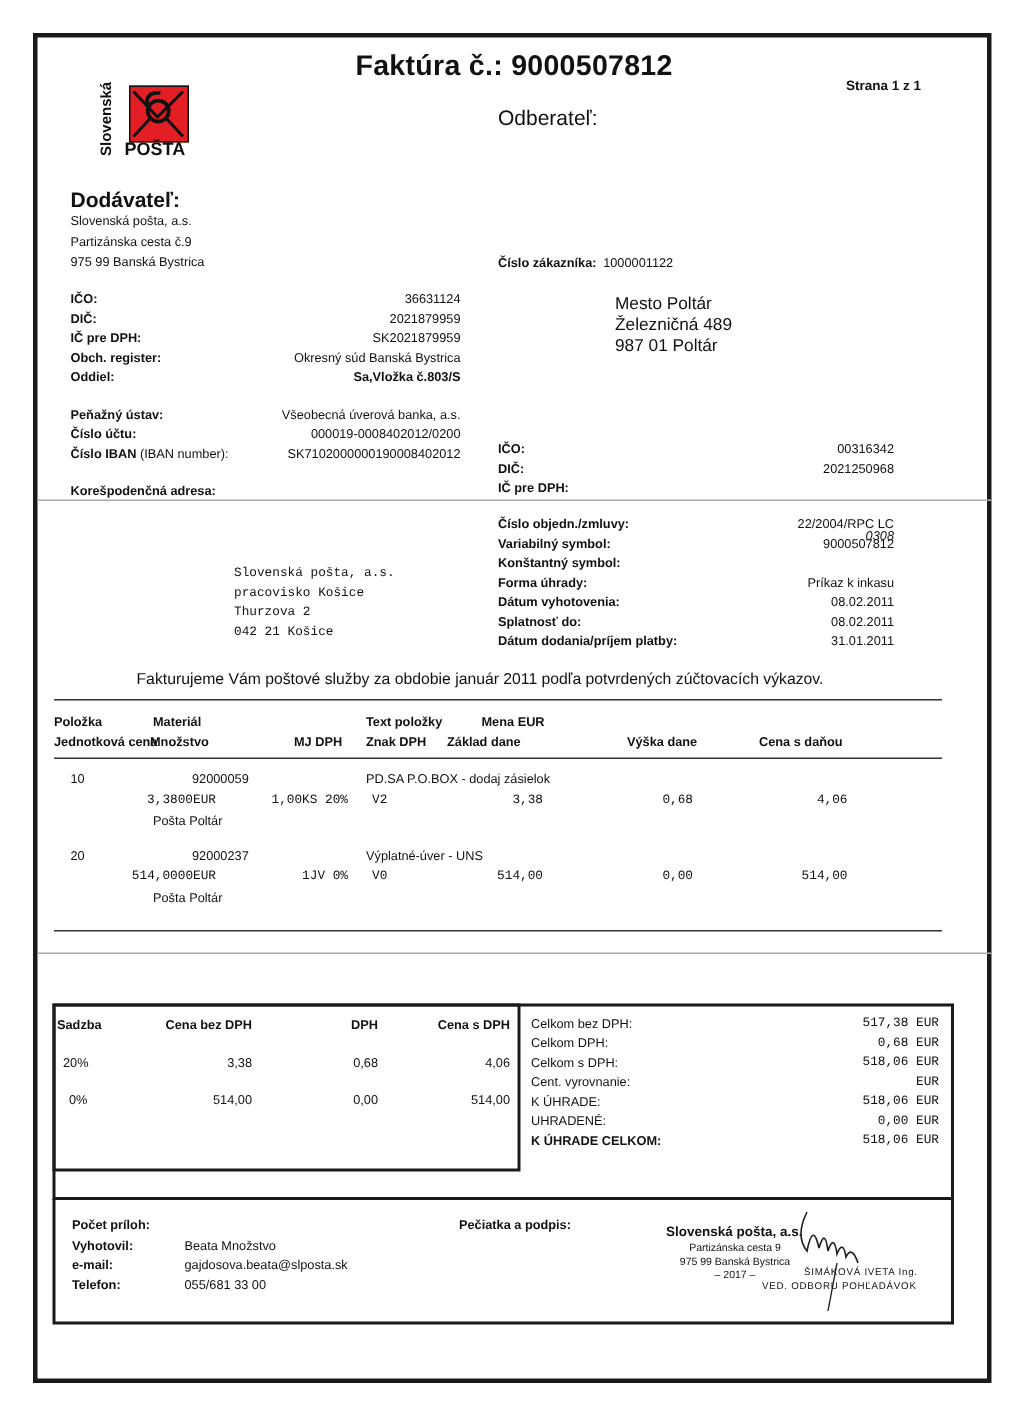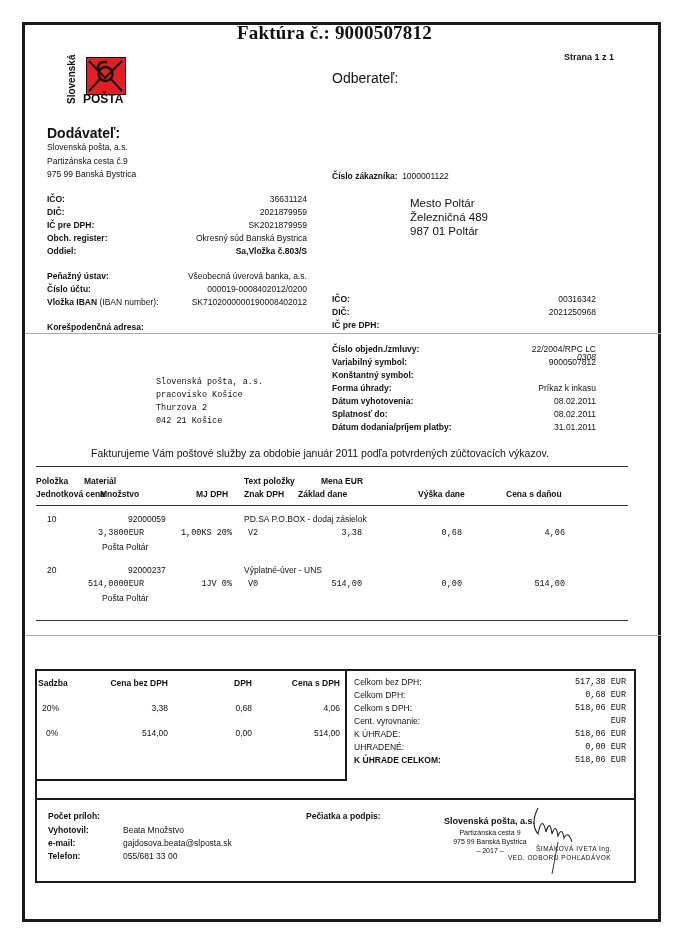--- a/index.html
+++ b/index.html
@@ -39,21 +39,21 @@
     <polyline points="2,3 18,20 35,3" fill="none" stroke="#111" stroke-width="2"></polyline>
     <polyline points="2,33 14,20" fill="none" stroke="#111" stroke-width="2"></polyline>
     <polyline points="35,33 23,20" fill="none" stroke="#111" stroke-width="2"></polyline>
     <circle cx="18.5" cy="16" r="7" fill="none" stroke="#111" stroke-width="2.5"></circle>
     <path d="M11,12 Q10,3 20,4" fill="none" stroke="#111" stroke-width="2.5"></path>
   </svg>
 </div>
 <div class="logo-vert">Slovenská</div>
 <div class="logo-word">POŠTA</div>
 
-<div class="abs title" style="left:237px; top:22px;font-family:Liberation Serif, serif;">Faktúra č.: 9000507812</div>
+<div class="abs title" style="left:237px; top:34px;">Faktúra č.: 9000507812</div>
 <div class="abs pg" style="left:564px; top:52px;">Strana 1 z  1</div>
 <div class="abs odb" style="left:332px; top:70px;">Odberateľ:</div>
 
 <div class="abs h2" style="left:47px; top:125px;">Dodávateľ:</div>
 <div class="abs val" style="left:47px; top:142px;">Slovenská pošta, a.s.</div>
 <div class="abs val" style="left:47px; top:156px;">Partizánska cesta č.9</div>
 <div class="abs val" style="left:47px; top:169px;">975 99   Banská Bystrica</div>
 
 <div>
   <div class="abs lbl" style="left:47px; top:194px;">IČO:</div>
@@ -67,21 +67,21 @@
   <div class="abs lbl" style="left:47px; top:246px;">Oddiel:</div>
   <div class="abs val r" style="left:160px; width:147px; top:246px;font-weight:bold;">Sa,Vložka č.803/S</div>
 </div>
 
 <div>
   <div class="abs lbl" style="left:47px; top:271px;">Peňažný ústav:</div>
   <div class="abs val r" style="left:150px; width:157px; top:271px;">Všeobecná úverová banka, a.s.</div>
   <div class="abs lbl" style="left:47px; top:284px;">Číslo účtu:</div>
   <div class="abs val r" style="left:150px; width:157px; top:284px;">000019-0008402012/0200</div>
   <div class="abs lbl" style="left:47px; top:297px;">
-    <span>Vložka IBAN</span>
+    <span>Číslo IBAN</span>
     <span style="font-weight:normal;">(IBAN number):</span>
   </div>
   <div class="abs val r" style="left:150px; width:157px; top:297px;">SK7102000000190008402012</div>
 </div>
 <div class="abs lbl" style="left:47px; top:322px;">Korešpodenčná adresa:</div>
 <div class="hr faint" style="left:25px; width:636px; top:333px;"></div>
 
 <div class="abs" style="left:332px; top:165px;">
   <span class="lbl">Číslo zákazníka:</span>
   <span class="val">1000001122</span>
@@ -118,21 +118,21 @@
   <div class="abs mono" style="left:156px; top:390px;">pracovisko Košice</div>
   <div class="abs mono" style="left:156px; top:403px;">Thurzova 2</div>
   <div class="abs mono" style="left:156px; top:416px;">042 21  Košice</div>
 </div>
 
 <div class="abs" style="left:80px; top:447px; font-size:10.5px;padding-left:11px;">Fakturujeme Vám poštové služby za obdobie január 2011 podľa potvrdených zúčtovacích výkazov.</div>
 <div class="hr" style="left:36px; width:592px; top:466px;"></div>
 
 <div>
   <div class="abs lbl" style="left:36px; top:476px;">Položka</div>
-  <div class="abs lbl" style="left:84px; top:476px;text-align:right;">Materiál</div>
+  <div class="abs lbl" style="left:102px; top:476px;text-align:right;">Materiál</div>
   <div class="abs lbl" style="left:244px; top:476px;">Text položky</div>
   <div class="abs lbl" style="left:321px; top:476px;">Mena EUR</div>
   <div class="abs lbl" style="left:36px; top:489px;">Jednotková cena</div>
   <div class="abs lbl" style="left:100px; top:489px;">Množstvo</div>
   <div class="abs lbl" style="left:196px; top:489px;">MJ  DPH</div>
   <div class="abs lbl" style="left:244px; top:489px;">Znak DPH</div>
   <div class="abs lbl" style="left:298px; top:489px;">Základ dane</div>
   <div class="abs lbl" style="left:418px; top:489px;">Výška dane</div>
   <div class="abs lbl" style="left:506px; top:489px;">Cena s daňou</div>
 </div>

